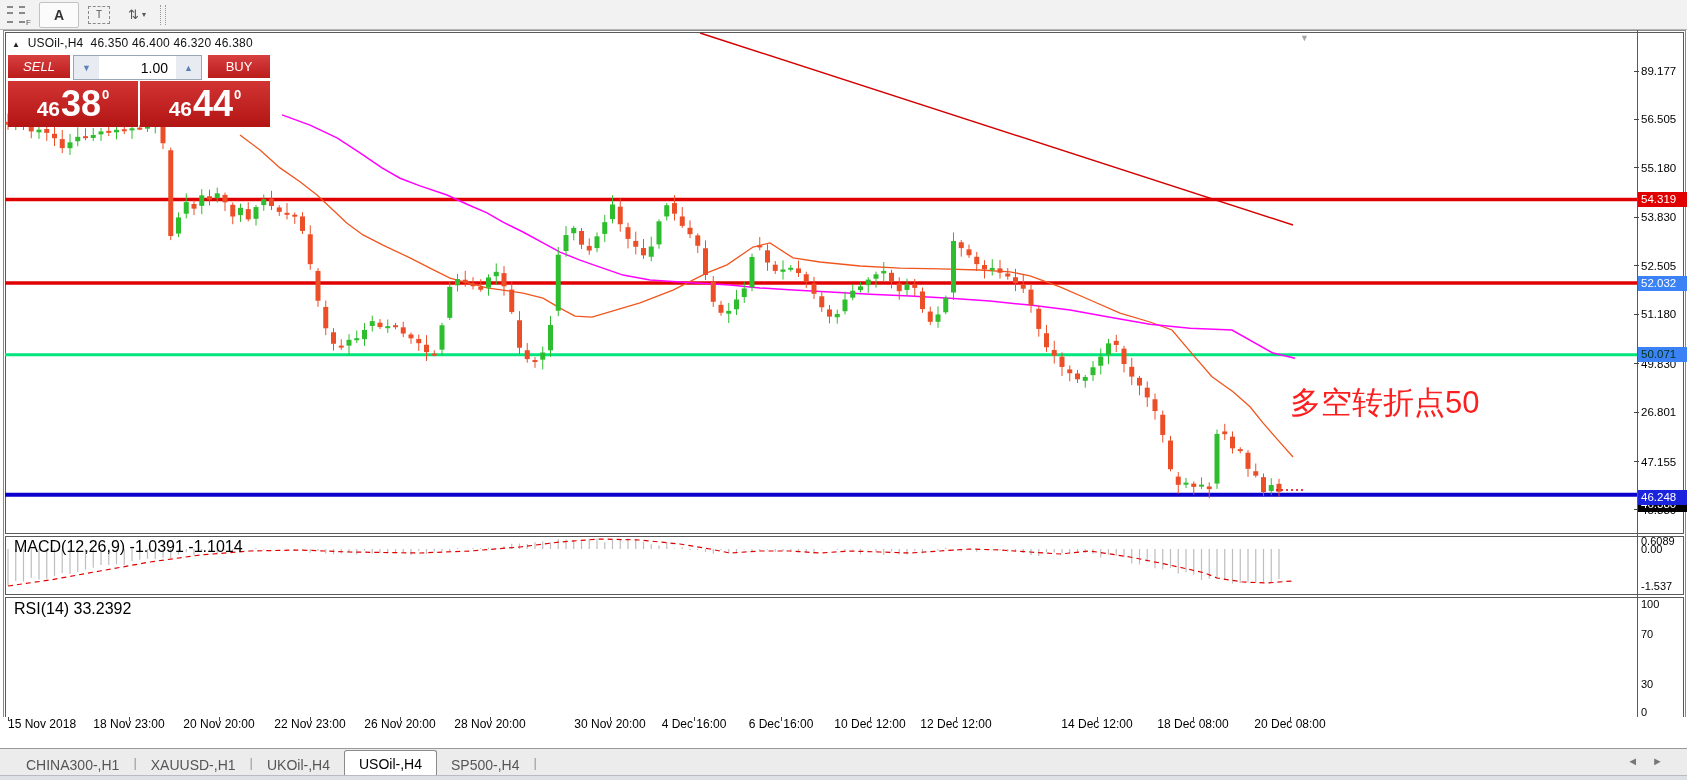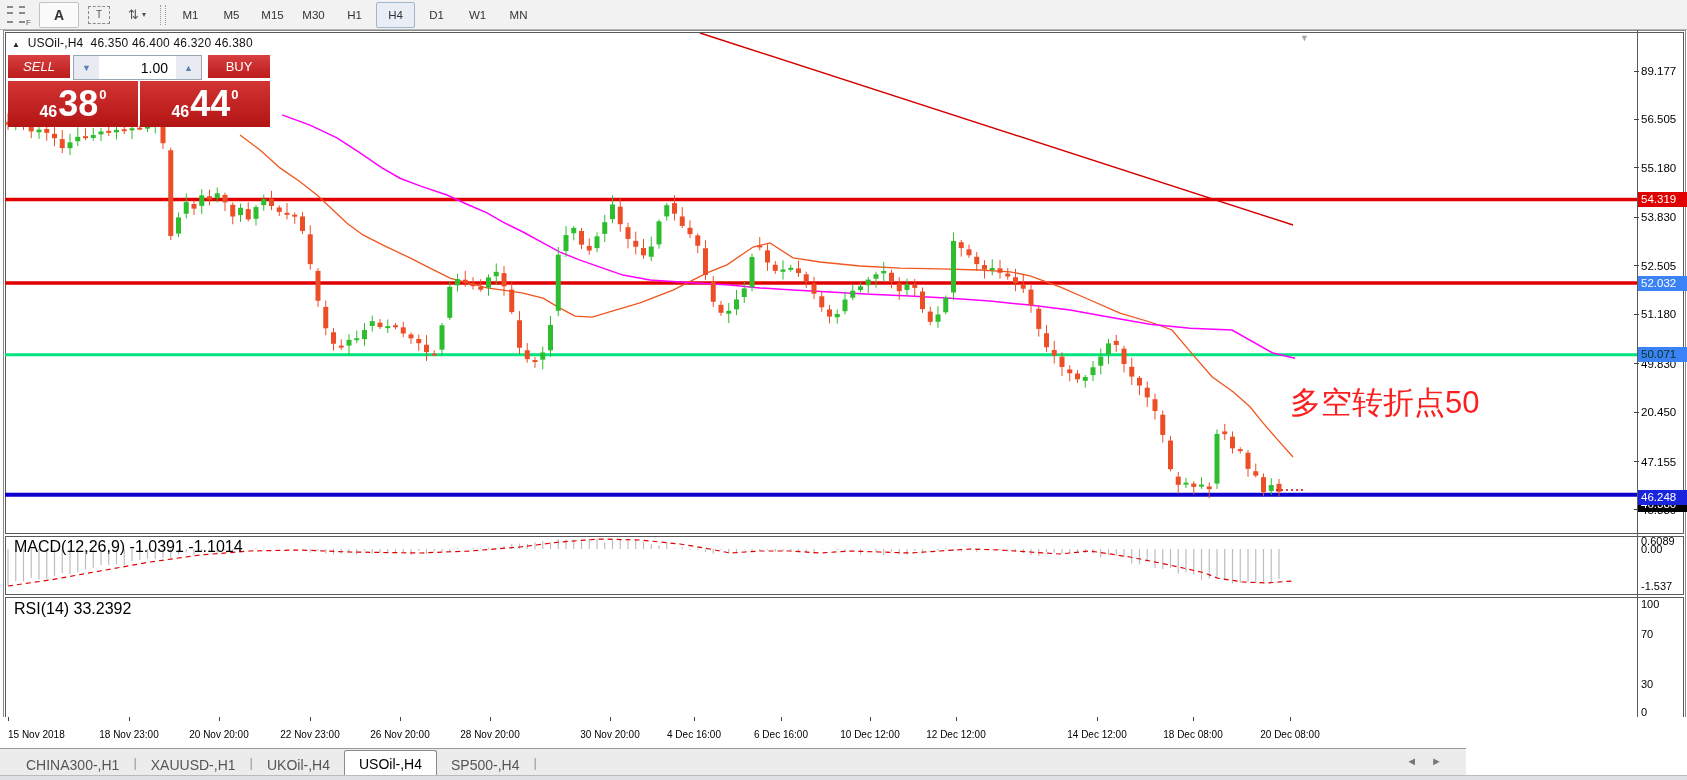--- a/index.html
+++ b/index.html
@@ -49,33 +49,33 @@
   .tp-buy{width:62px;margin-left:3px;border-bottom:2px solid #fff;}
   .tp-spin{flex:1;display:flex;margin:0 3px;border:1px solid #9aa7b5;background:#fff;}
   .tp-arrow{width:25px;background:#e8ecf2;color:#5b82b8;font-size:9px;display:flex;align-items:center;
             justify-content:center;cursor:pointer;}
   .tp-vol{flex:1;border:none;outline:none;font-size:14px;text-align:right;padding-right:8px;width:60px;
           font-family:"Liberation Sans",sans-serif;color:#000;}
   .tp-row2{display:flex;height:46px;margin-top:1px;}
   .tp-price{background:linear-gradient(#d23434,#b31414);color:#fff;flex:1;display:flex;align-items:center;
             justify-content:center;cursor:pointer;}
   .tp-price:first-child{margin-right:2px;}
-  .tp-small{font-size:16px;font-weight:bold;align-self:flex-end;margin-bottom:6px;}
+  .tp-small{font-size:21px;font-weight:bold;align-self:flex-end;margin-bottom:6px;}
   .tp-big{font-size:36px;font-weight:bold;line-height:40px;margin:0 1px;}
   .tp-sup{font-size:13px;font-weight:bold;align-self:flex-start;margin-top:6px;}
   
   .annotation{position:absolute;left:1290px;top:382px;z-index:3;font-size:31px;font-weight:500;white-space:nowrap;}
   .scroll-tri{position:absolute;left:1300px;top:33px;z-index:3;color:#a6a6a6;font-size:9px;}
   
   .time-axis{position:absolute;left:3px;top:717px;width:1684px;height:31px;background:#fff;z-index:3;}
-  .tlabel{position:absolute;top:12px;font-size:10px;color:#000;white-space:nowrap;transform:translateX(-50%);}
+  .tlabel{position:absolute;top:0;font-size:12px;color:#000;white-space:nowrap;transform:translateX(-50%);}
   .tlabel.left{transform:none;}
   .ttick{position:absolute;top:0px;width:1px;height:4px;background:#444;}
   
-  .tabbar{position:absolute;left:0;top:748px;width:1466px;height:27px;background:#ececec;
+  .tabbar{position:absolute;left:0;top:748px;width:1687px;height:27px;background:#ececec;
           border-top:1px solid #9a9a9a;display:flex;align-items:flex-end;z-index:6;}
   .tab{height:23px;padding:0 14px;display:flex;align-items:center;font-size:14px;color:#555;cursor:pointer;}
   .tab-active{background:#fff;border:1px solid #8a8a8a;border-bottom:none;color:#000;height:25px;
               border-radius:3px 3px 0 0;}
   .tab-sep{color:#999;font-size:13px;align-self:center;}
   .tab-scroll{position:absolute;right:10px;top:6px;color:#777;font-size:11px;letter-spacing:14px;cursor:pointer;}
   .statusbar{position:absolute;left:0;top:775px;width:1687px;height:5px;background:#dde1e6;
              border-top:1px solid #b8bcc2;z-index:6;}
 </style>
 </head>
@@ -88,31 +88,20 @@
   </div>
   <div class="toolbtn icon-a">A</div>
   <div class="toolbtn">
     <span class="icon-t">T</span>
   </div>
   <div class="toolbtn">
     <span class="arrow-glyph">⇅</span>
     <span class="caret">▾</span>
   </div>
   <div class="grip"></div>
-  <div id="tf-group" style="display:flex;align-items:center;">
-      <div class="toolbtn tf-btn">M1</div>
-      <div class="toolbtn tf-btn">M5</div>
-      <div class="toolbtn tf-btn">M15</div>
-      <div class="toolbtn tf-btn">M30</div>
-      <div class="toolbtn tf-btn">H1</div>
-      <div class="toolbtn tf-btn tf-active">H4</div>
-      <div class="toolbtn tf-btn">D1</div>
-      <div class="toolbtn tf-btn">W1</div>
-      <div class="toolbtn tf-btn">MN</div>
-    </div>
 </div>
 
 <div class="chart-window">
   <div class="pane pane-main"></div>
   <div class="pane pane-macd"></div>
   <div class="pane pane-rsi"></div>
 </div>
 <div class="vscale-line"></div>
 
 <svg class="overlay" id="chart-svg" width="1687" height="780">
@@ -688,21 +677,21 @@
     <div class="ptick" style="top: 167.945px;">55.180</div>
     <div class="ptick-dash" style="top: 216.832px;"></div>
     <div class="ptick" style="top: 217.332px;">53.830</div>
     <div class="ptick-dash" style="top: 265.304px;"></div>
     <div class="ptick" style="top: 265.804px;">52.505</div>
     <div class="ptick-dash" style="top: 313.777px;"></div>
     <div class="ptick" style="top: 314.277px;">51.180</div>
     <div class="ptick-dash" style="top: 363.164px;"></div>
     <div class="ptick" style="top: 363.664px;">49.830</div>
     <div class="ptick-dash" style="top: 411.636px;"></div>
-    <div class="ptick" style="top: 412.136px;">20.450</div>
+    <div class="ptick" style="top: 412.136px;">26.801</div>
     <div class="ptick-dash" style="top: 461.024px;"></div>
     <div class="ptick" style="top: 461.524px;">47.155</div>
     <div class="ptick-dash" style="top: 509.496px;"></div>
     <div class="ptick" style="top: 509.996px;">45.830</div>
     <div class="plevel" style="top: 191.943px; background: rgb(224, 0, 0); color: rgb(255, 255, 255);">54.319</div>
     <div class="plevel" style="top: 275.608px; background: #3b82f6; color: rgb(255, 255, 255);">52.032</div>
     <div class="plevel" style="top: 347.347px; background: #3b82f6; color: rgb(0, 51, 24);">50.071</div>
     <div class="plevel" style="top: 497px; background: rgb(0, 0, 0); color: rgb(255, 255, 255);">46.380</div>
     <div class="plevel" style="top: 490px; background: rgb(27, 36, 221); color: rgb(255, 255, 255);">46.248</div>
   </div>

